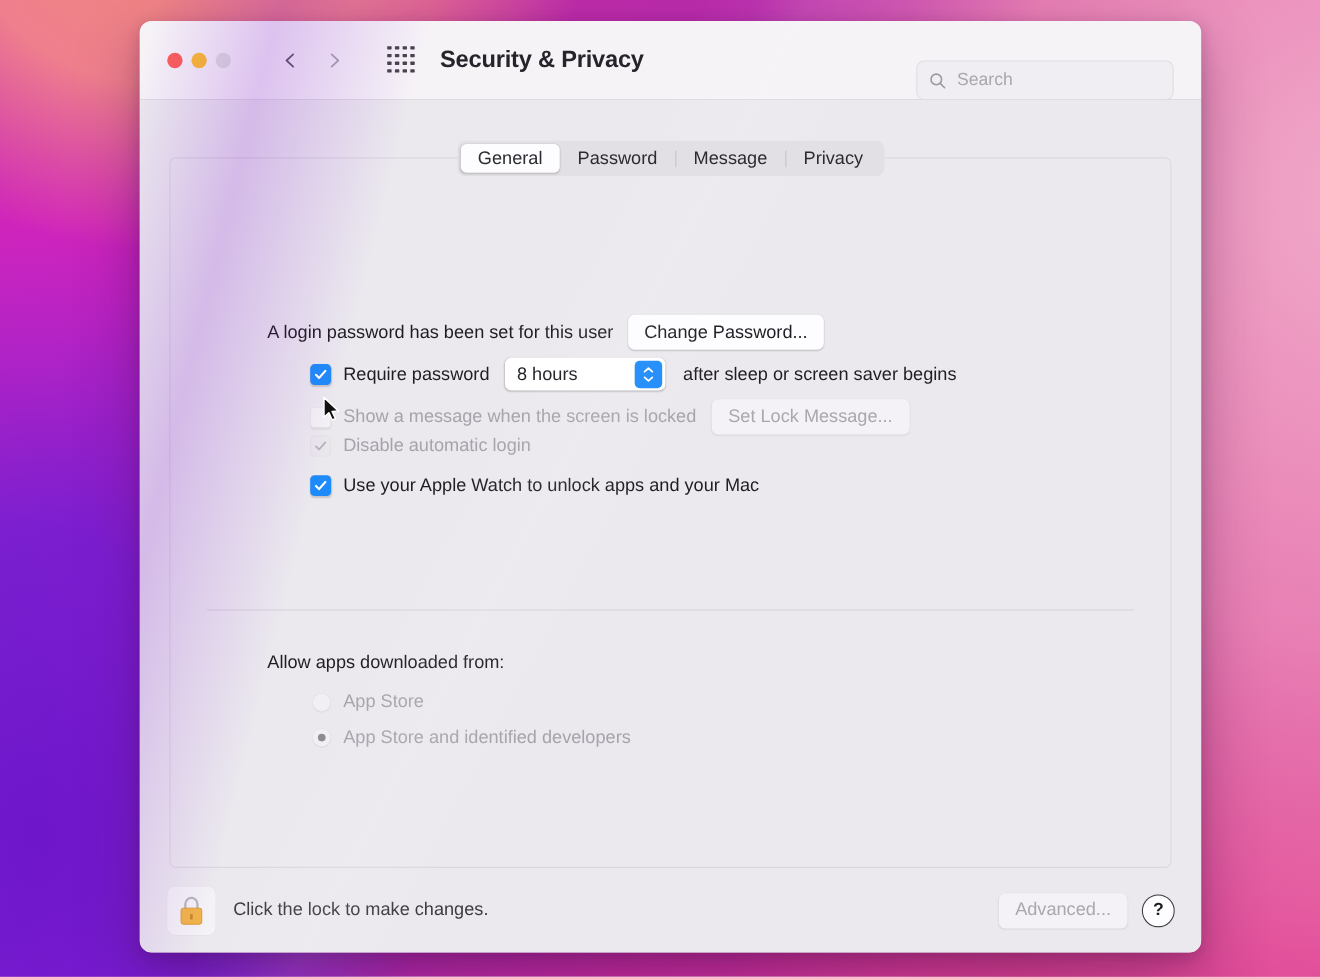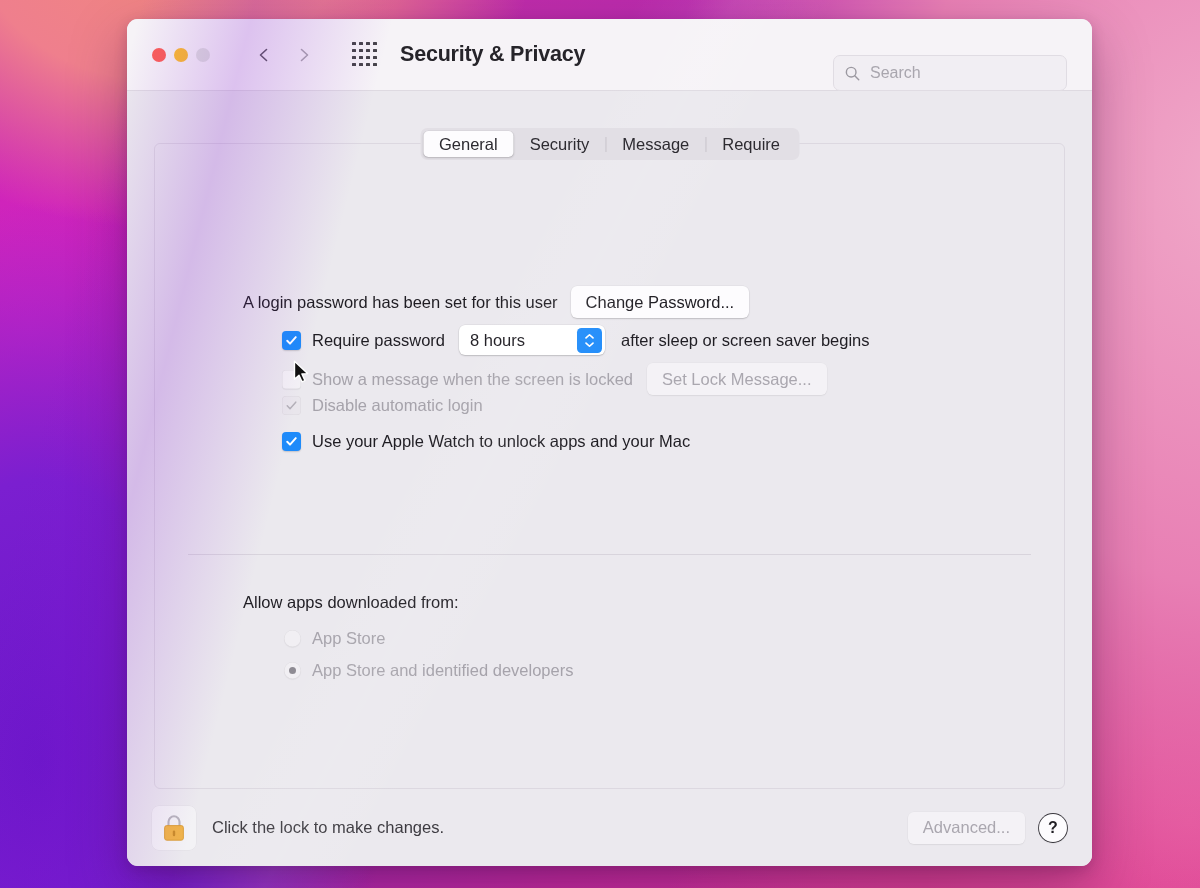--- a/index.html
+++ b/index.html
@@ -537,25 +537,25 @@
         </div>
 
         <div id="radio-identified" class="radio-row">
           <div class="radio sel"></div>
           <span class="body-text dim radio-label">App Store and identified developers</span>
         </div>
       </div>
 
       <div id="tabs">
         <div class="tab active">General</div>
-        <div class="tab">Security</div>
+        <div class="tab">Password</div>
         <div class="tab-sep"></div>
         <div class="tab">Message</div>
         <div class="tab-sep"></div>
-        <div class="tab">Require</div>
+        <div class="tab">Privacy</div>
       </div>
 
       <div id="footer">
         <div id="lock-button">
           <svg viewBox="0 0 30 32" fill="none">
             <path d="M9.5 14V9.8c0-3.0 2.5-5.5 5.5-5.5s5.5 2.5 5.5 5.5V14" stroke="#b8b5bd" stroke-width="2.1" stroke-linecap="round"></path>
             <rect x="5.6" y="13.6" width="18.8" height="14.6" rx="2.1" fill="#f0b44a"></rect>
             <rect x="5.6" y="13.6" width="18.8" height="14.6" rx="2.1" fill="none" stroke="#d99c33" stroke-width="0.9"></rect>
             <rect x="13.8" y="18.6" width="2.4" height="5.6" rx="1.2" fill="#c98c2a"></rect>
           </svg>

